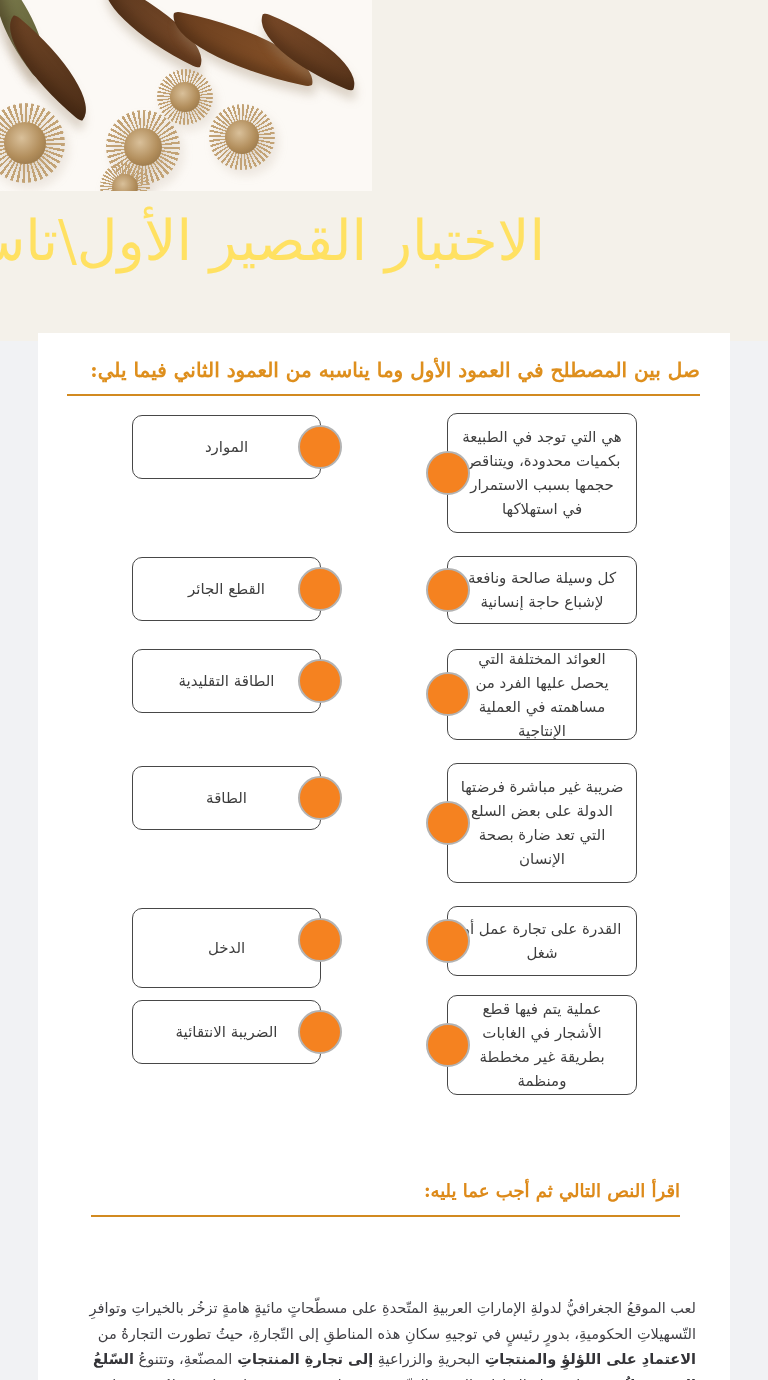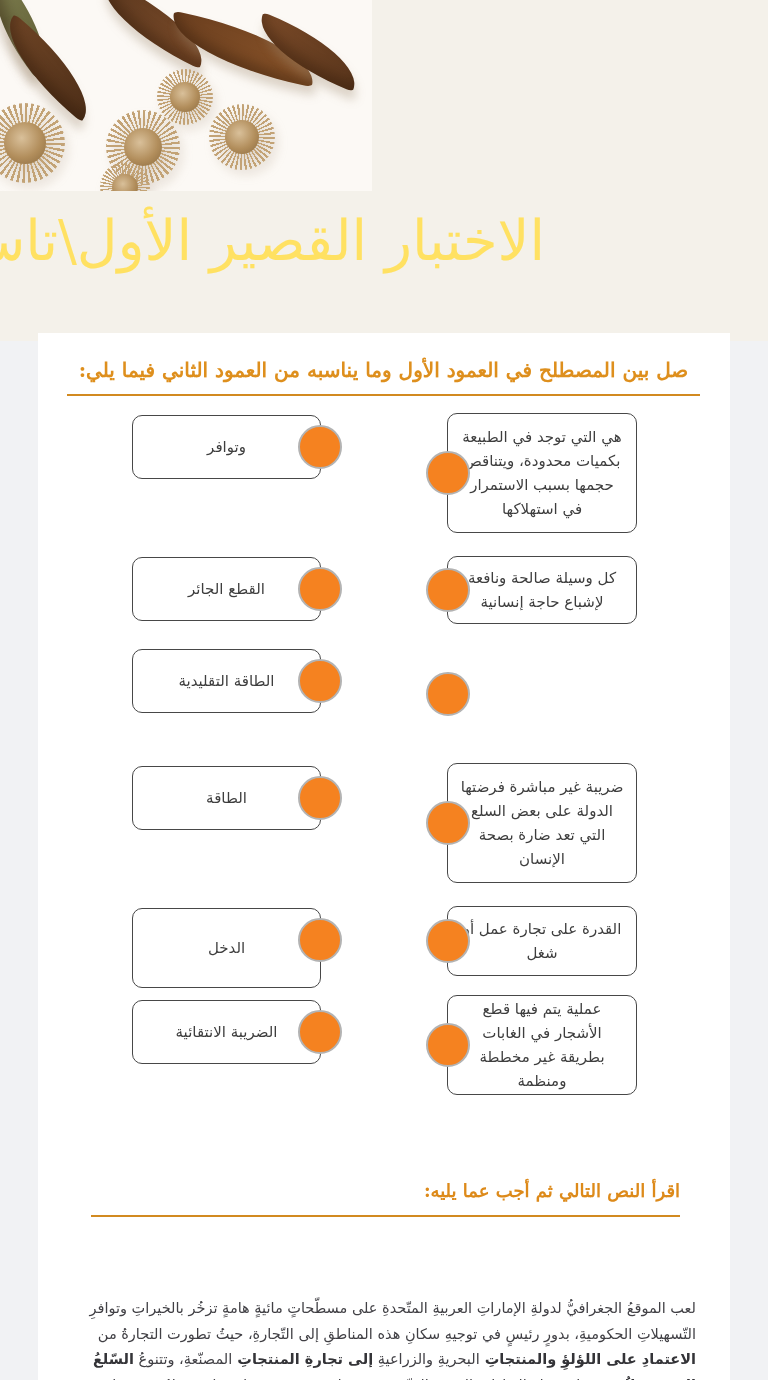--- a/index.html
+++ b/index.html
@@ -19,21 +19,21 @@
     box-shadow:inset 0 -8px 12px rgba(40,20,5,.35), 5px 8px 10px rgba(160,140,115,.35);}
   .title{
     position:absolute; top:198px; right:223px; white-space:nowrap; direction:rtl;
     font-family:"DejaVu Serif", serif; font-size:56px; line-height:1.55; font-weight:400;
     color:#ffe162;
   }
   
   .card{position:absolute;left:38px;top:333px;width:692px;height:1100px;background:#ffffff;}
   .instruction{
     position:absolute;left:67px;top:358px;width:633px;box-sizing:border-box;
-    direction:rtl;text-align:center;font-size:20px;font-weight:700;color:#de8f1d;
+    direction:rtl;text-align:right;font-size:20px;font-weight:700;color:#de8f1d;
     padding-bottom:12px;border-bottom:2px solid #d28a20;font-family:"DejaVu Serif", serif;
   }
   
   .tbox{
     position:absolute;background:#fff;border:1px solid #474747;border-radius:10px;
     box-sizing:border-box;display:flex;align-items:center;justify-content:center;
     direction:rtl;text-align:center;color:#3e3e3e;font-size:15px;line-height:24px;
     padding:4px 12px;
   }
   .term{left:132px;width:189px;}
@@ -75,21 +75,21 @@
       <div class="burr" style="left:100px;top:162px;width:50px;height:50px;"></div>
     </div>
     <div class="title">الاختبار القصير الأول\تاسع</div>
   </div>
 
   <div class="card"></div>
 
   <div class="instruction">صل بين المصطلح في العمود الأول وما يناسبه من العمود الثاني فيما يلي:</div>
 
   <div class="tbox term" style="top:415px;height:64px;">
-      <span>وتوافر</span>
+      <span>الموارد</span>
     </div>
   <div class="tbox term" style="top:557px;height:64px;">
       <span>القطع الجائر</span>
     </div>
   <div class="tbox term" style="top:649px;height:64px;align-items:center;">
       <span>الطاقة التقليدية</span>
     </div>
   <div class="tbox term" style="top:766px;height:64px;">
       <span>الطاقة</span>
     </div>
@@ -98,20 +98,23 @@
     </div>
   <div class="tbox term" style="top:1000px;height:64px;">
       <span>الضريبة الانتقائية</span>
     </div>
 
   <div class="tbox def" style="top:413px;height:120px;">
       <span>هي التي توجد في الطبيعة بكميات محدودة، ويتناقص حجمها بسبب الاستمرار في استهلاكها</span>
     </div>
   <div class="tbox def" style="top:556px;height:68px;">
       <span>كل وسيلة صالحة ونافعة لإشباع حاجة إنسانية</span>
+    </div>
+  <div class="tbox def" style="top:649px;height:91px;">
+      <span>العوائد المختلفة التي يحصل عليها الفرد من مساهمته في العملية الإنتاجية</span>
     </div>
   <div class="tbox def" style="top:763px;height:120px;">
       <span>ضريبة غير مباشرة فرضتها الدولة على بعض السلع التي تعد ضارة بصحة الإنسان</span>
     </div>
   <div class="tbox def" style="top:906px;height:70px;">
       <span>القدرة على تجارة عمل أو شغل</span>
     </div>
   <div class="tbox def" style="top:995px;height:100px;">
       <span>عملية يتم فيها قطع الأشجار في الغابات بطريقة غير مخططة ومنظمة</span>
     </div>

